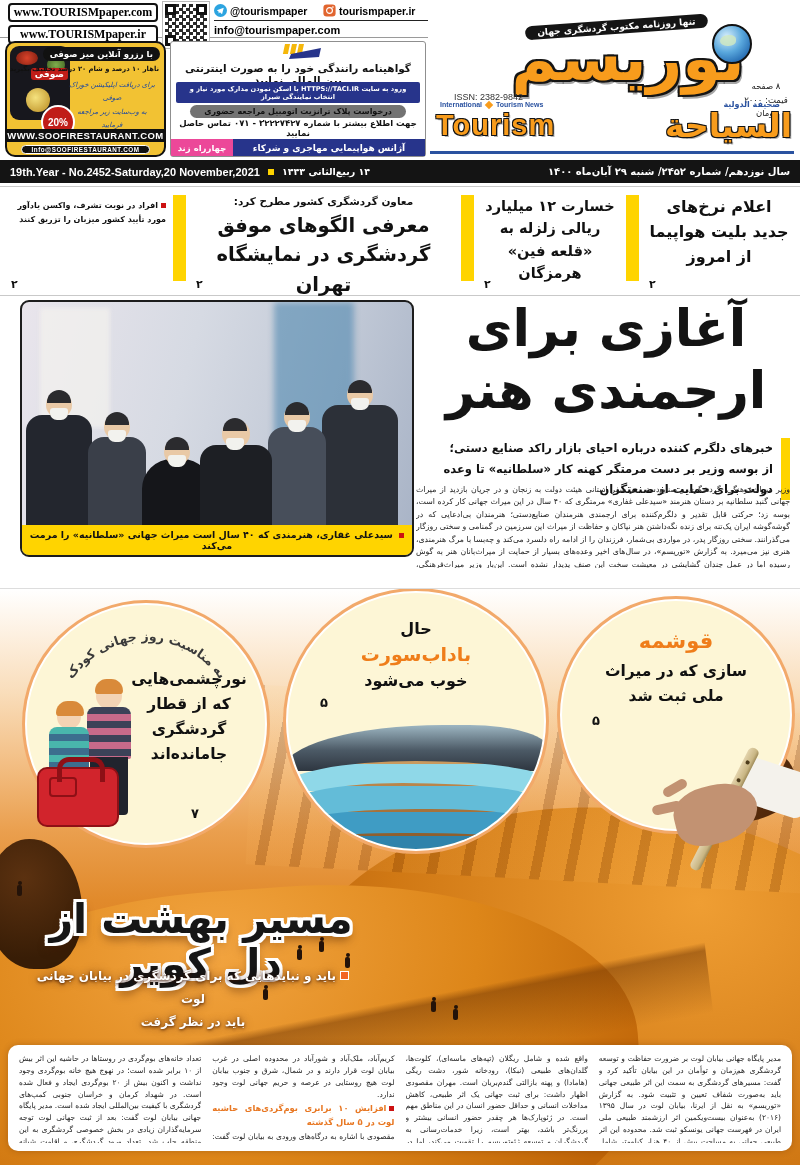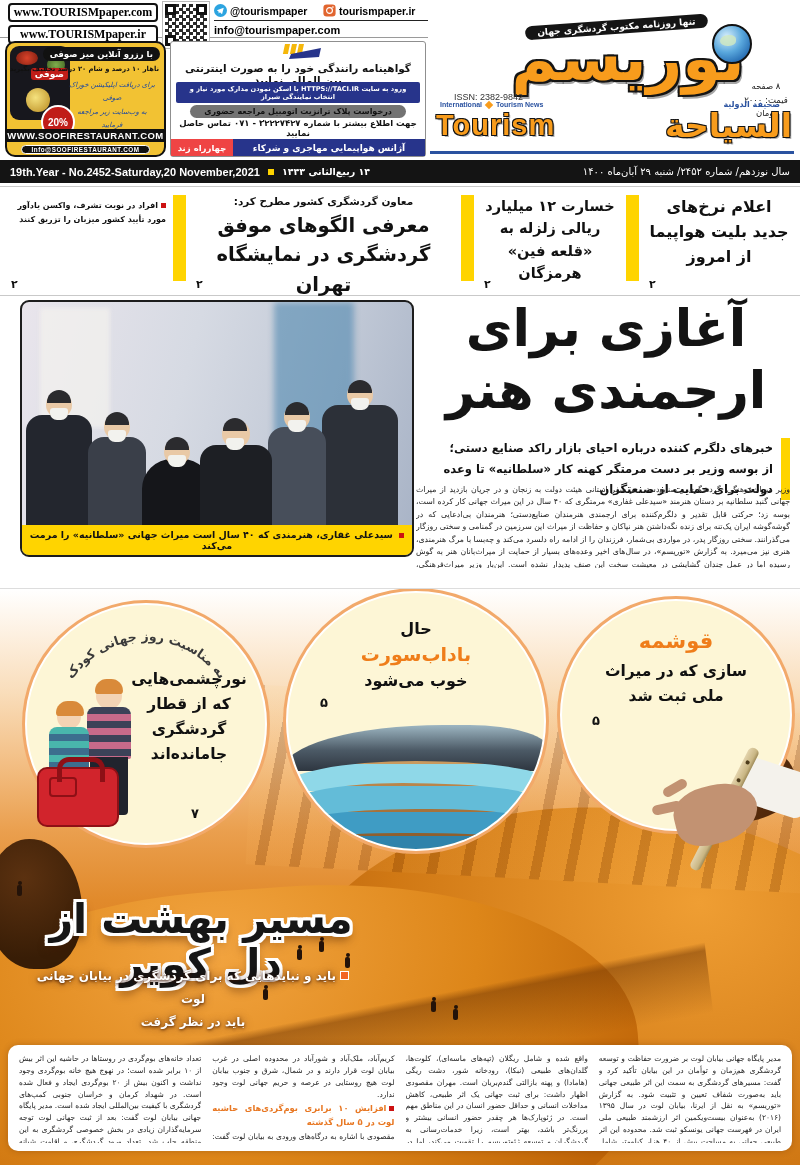--- a/index.html
+++ b/index.html
@@ -74,30 +74,30 @@
               border-radius:3px;box-sizing:border-box;}
   .flagmark{position:absolute;left:108px;top:2px;}
   .lic1{position:absolute;top:20px;left:4px;right:4px;text-align:center;font-size:10.5px;font-weight:900;color:#111;}
   .lic2{position:absolute;top:40px;left:5px;right:5px;background:#27348b;color:#fff;font-size:6.6px;font-weight:bold;
         text-align:center;padding:2.5px 2px;border-radius:2px;}
   .lic3wrap{position:absolute;top:57px;left:0;right:0;text-align:center;}
   .lic3{display:inline-block;background:#737373;border-radius:10px;font-size:8px;font-weight:900;padding:2px 14px;color:#111;}
   .lic4{position:absolute;top:76px;left:4px;right:4px;text-align:center;font-size:8.5px;color:#111;font-weight:bold;}
   .lic-foot{position:absolute;left:0;right:0;bottom:0;height:17px;display:flex;direction:rtl;}
   .lic-foot .agency{flex:1;background:#27348b;color:#fff;font-size:9px;font-weight:bold;display:flex;align-items:center;justify-content:center;}
-  .lic-foot .corner{width:62px;background:#ef4444;color:#fff;font-size:8.5px;font-weight:bold;display:flex;align-items:center;justify-content:center;}
+  .lic-foot .corner{width:62px;background:#ec4899;color:#fff;font-size:8.5px;font-weight:bold;display:flex;align-items:center;justify-content:center;}
 
   
   .datebar{position:absolute;left:0;top:160px;width:800px;height:23px;background:#141414;color:#fff;
            display:flex;align-items:center;justify-content:space-between;padding:0 10px;box-sizing:border-box;}
   .datebar .en{font-family:"Liberation Sans",sans-serif;font-size:11px;font-weight:bold;}
   .datebar .left-group{display:flex;align-items:center;gap:8px;}
   .ysq{width:6px;height:6px;background:#ffd400;display:inline-block;}
   .datebar .hijri{font-size:9.5px;font-weight:bold;}
-  .datebar .fa{font-size:10px;font-weight:normal;}
+  .datebar .fa{font-size:10px;font-weight:bold;}
 
   
   .headlines{position:absolute;left:0;top:186px;width:800px;height:110px;border-top:1px solid #c9c9c9;
              border-bottom:1px solid #c9c9c9;display:flex;direction:rtl;padding:8px 8px 4px;box-sizing:border-box;}
   .hl{position:relative;color:#111;}
   .hl .t{font-weight:900;text-align:center;line-height:1.55;}
   .hl .pagenum{position:absolute;bottom:0;left:3px;font-size:11px;font-weight:bold;}
   .ybar{width:13px;background:#ffd400;height:86px;margin:0 7px;flex:0 0 13px;}
   .hl-air{width:146px;} .hl-air .t{font-size:16px;}
   .hl-quake{width:138px;} .hl-quake .t{font-size:14.5px;}

